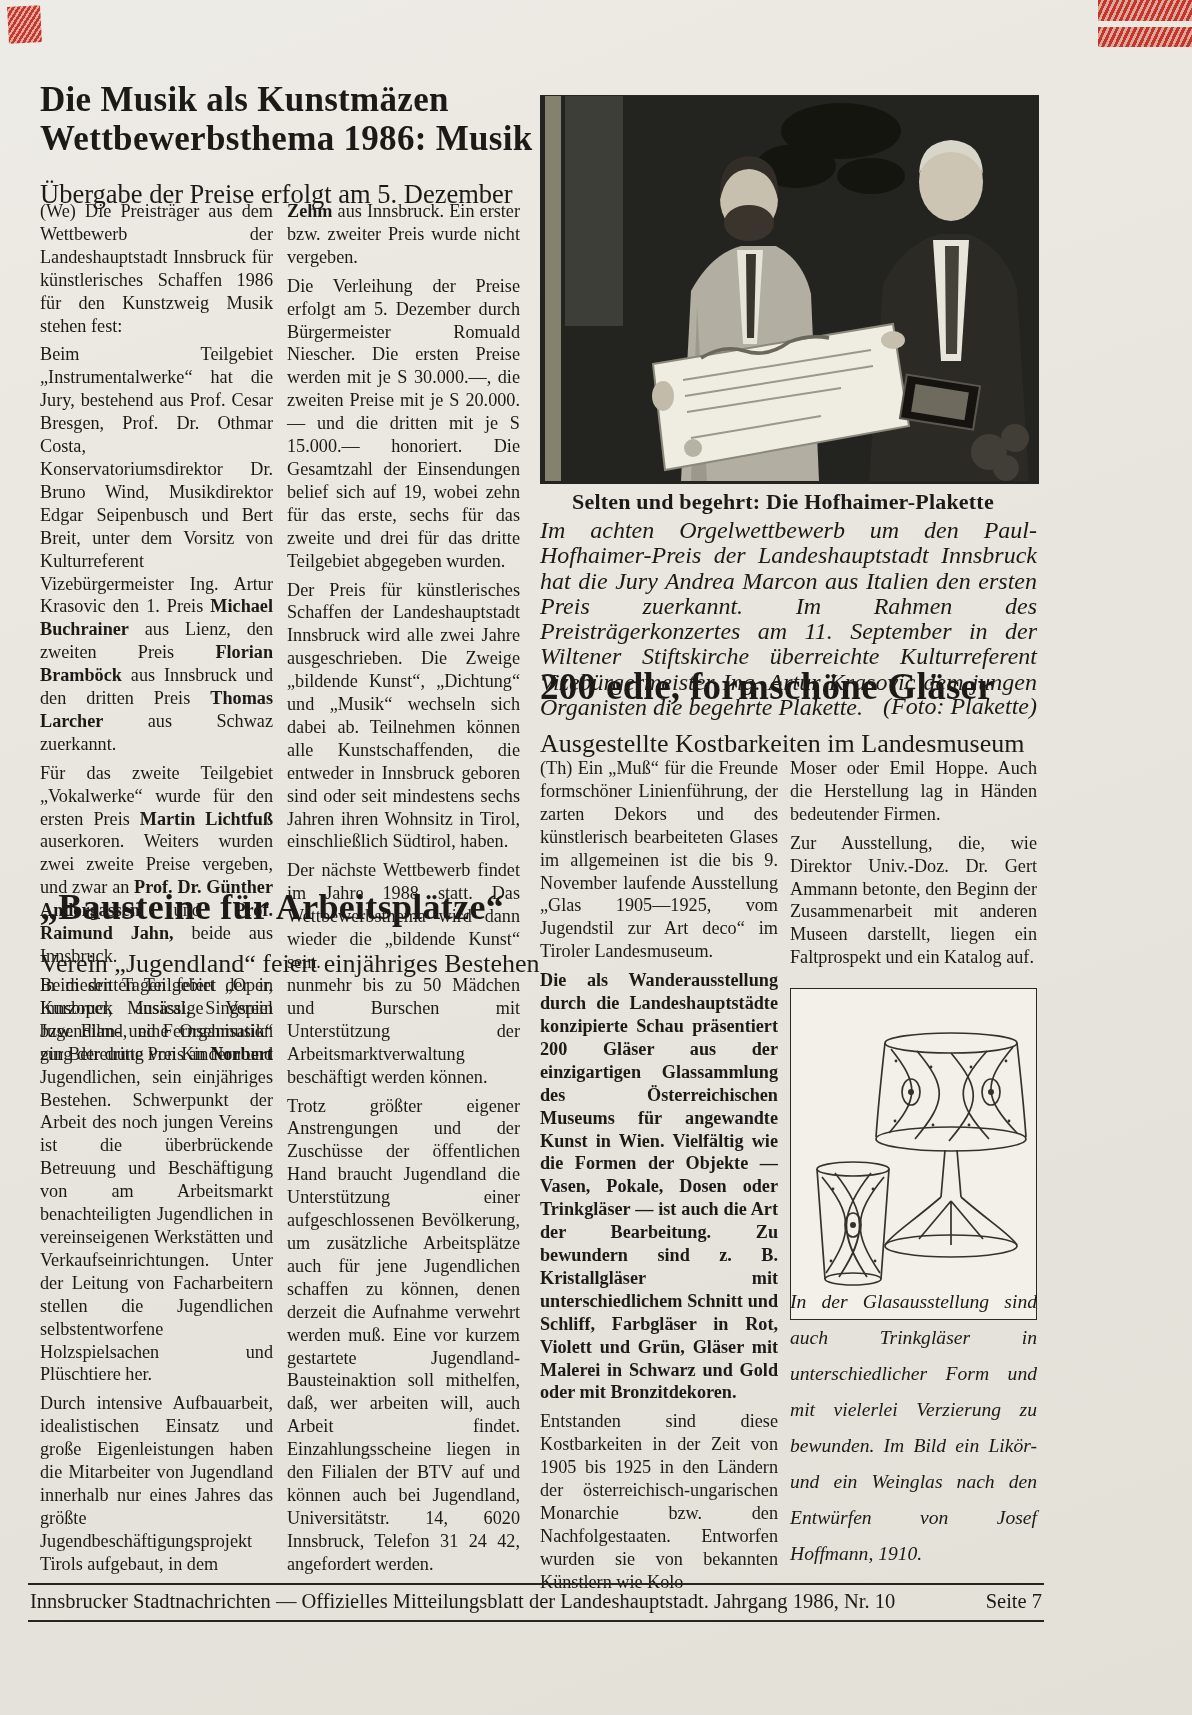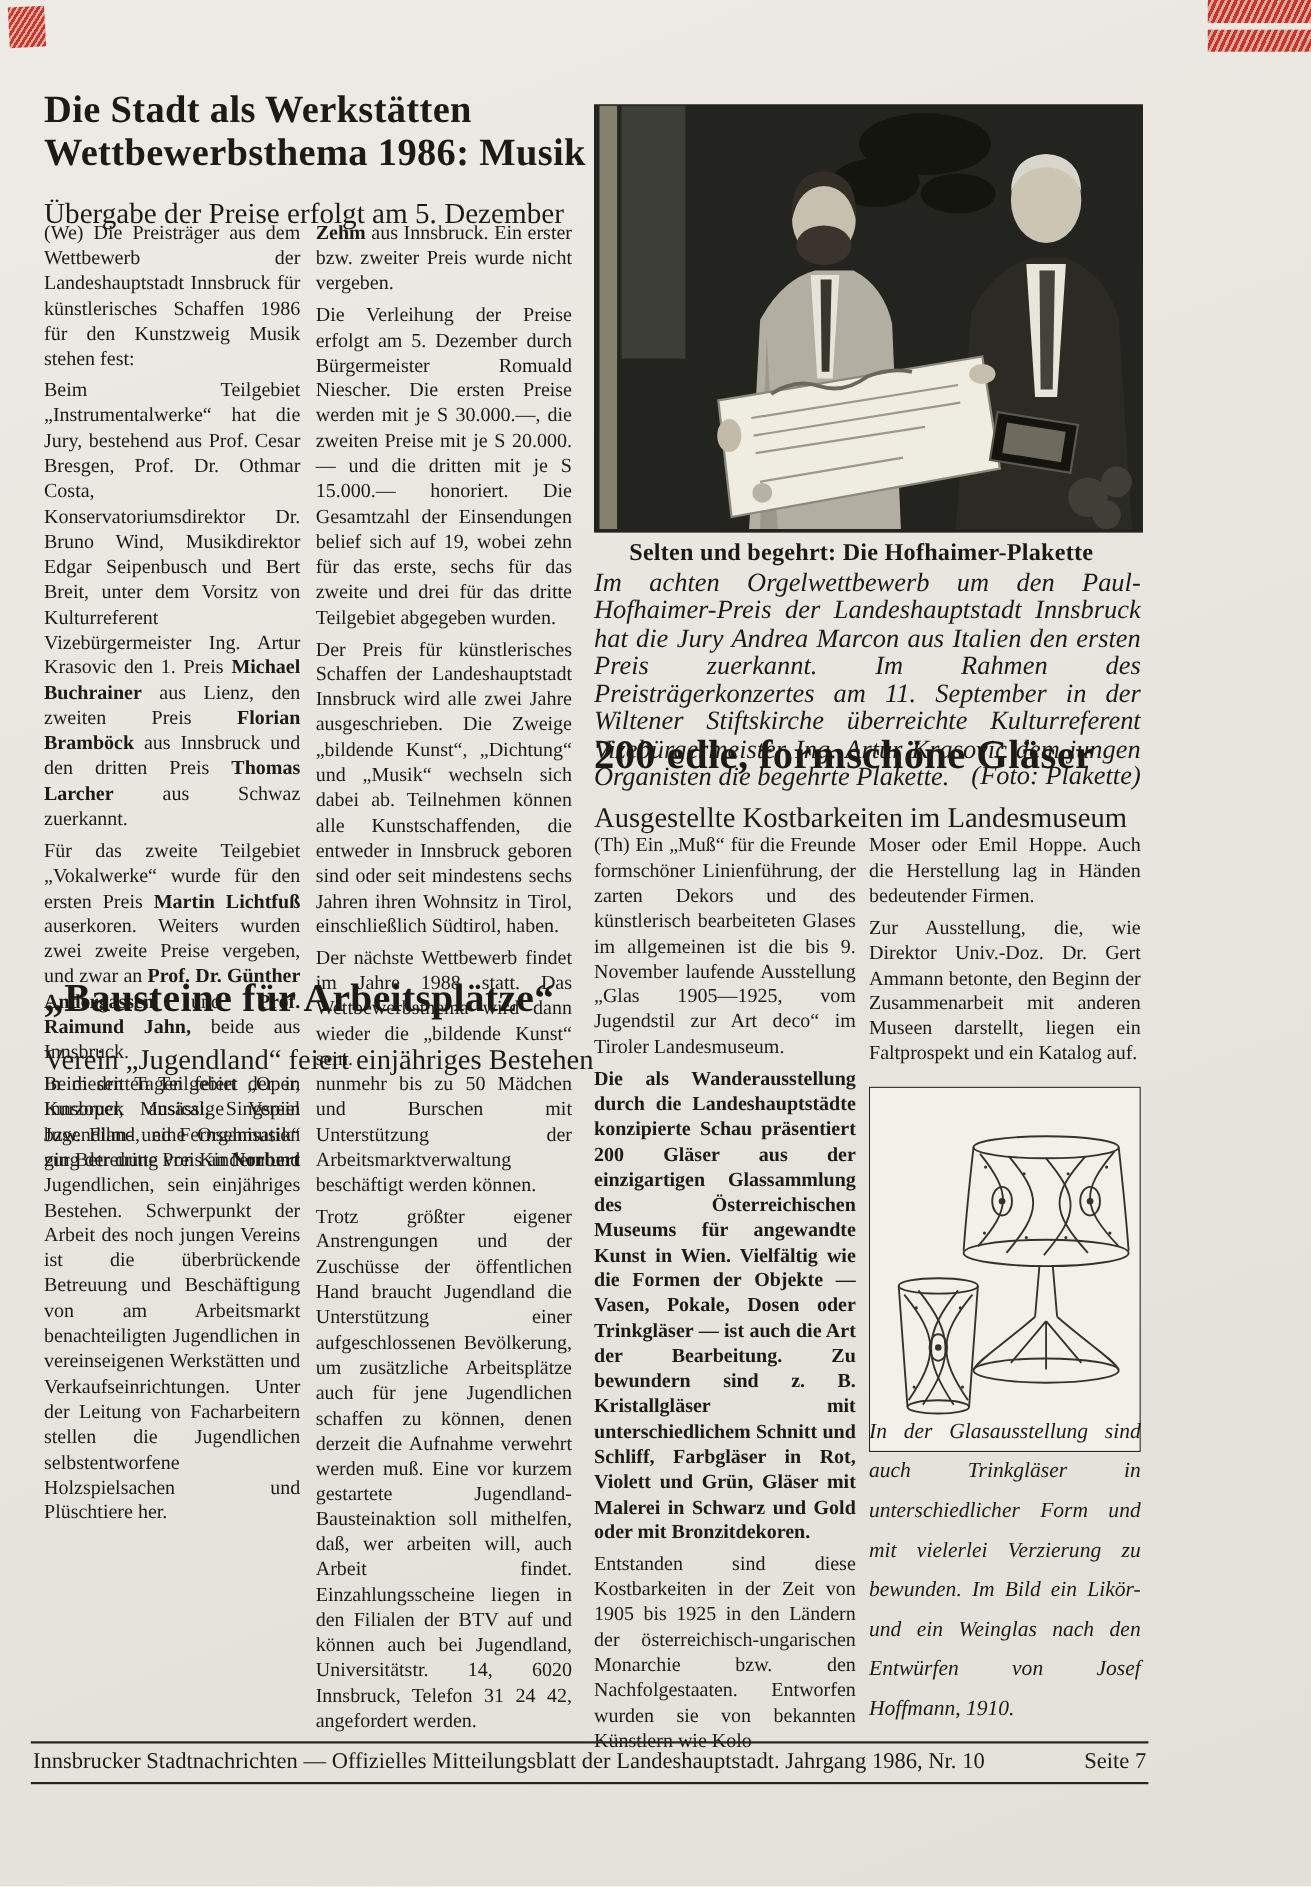--- a/index.html
+++ b/index.html
@@ -40,21 +40,21 @@
 </head>
 <body>
 
 <div class="abs reg-tl"></div>
 <div class="abs reg-tr">
   <div class="band"></div>
   <div class="band"></div>
 </div>
 
 <div class="abs" style="left:40px;top:80px;">
-  <div class="h-main">Die Stadt als Werkstätten</div>
+  <div class="h-main">Die Musik als Kunstmäzen</div>
   <div class="h-main">Wettbewerbsthema 1986: Musik</div>
   <div class="h-sub">Übergabe der Preise erfolgt am 5. Dezember</div>
 </div>
 <div class="abs col" style="left:40px;top:200px;">
     <p><span>(We) Die Preisträger aus dem Wettbewerb der Landeshauptstadt Innsbruck für künstlerisches Schaffen 1986 für den Kunstzweig Musik stehen fest:</span></p>
     <p><span>Beim Teilgebiet „Instrumentalwerke“ hat die Jury, bestehend aus Prof. Cesar Bresgen, Prof. Dr. Othmar Costa, Konservatoriumsdirektor Dr. Bruno Wind, Musikdirektor Edgar Seipenbusch und Bert Breit, unter dem Vorsitz von Kulturreferent Vizebürgermeister Ing. Artur Krasovic den 1. Preis </span><span class="b">Michael Buchrainer</span><span> aus Lienz, den zweiten Preis </span><span class="b">Florian Bramböck</span><span> aus Innsbruck und den dritten Preis </span><span class="b">Thomas Larcher</span><span> aus Schwaz zuerkannt.</span></p>
     <p><span>Für das zweite Teilgebiet „Vokalwerke“ wurde für den ersten Preis </span><span class="b">Martin Lichtfuß</span><span> auserkoren. Weiters wurden zwei zweite Preise vergeben, und zwar an </span><span class="b">Prof. Dr. Günther Andergassen</span><span> und </span><span class="b">Prof. Raimund Jahn,</span><span> beide aus Innsbruck.</span></p>
     <p><span>Beim dritten Teilgebiet „Oper, Kurzoper, Musical, Singspiel bzw. Film- und Fernsehmusik“ ging der dritte Preis an </span><span class="b">Norbert</span></p>
   </div>
 <div class="abs col" style="left:287px;top:200px;">
@@ -184,20 +184,21 @@
   </svg>
 </figure>
 <div class="abs glass-cap">In der Glasausstellung sind auch Trinkgläser in unterschiedlicher Form und mit vielerlei Verzierung zu bewunden. Im Bild ein Likör- und ein Weinglas nach den Entwürfen von Josef Hoffmann, 1910.</div>
 
 <div class="abs" style="left:40px;top:886px;">
   <div class="h-main" style="font-size:36px;line-height:42px;">„Bausteine für Arbeitsplätze“</div>
   <div class="h-sub" style="font-size:26px;">Verein „Jugendland“ feiert einjähriges Bestehen</div>
 </div>
 <div class="abs col" style="left:40px;top:974px;">
     <p><span>In diesen Tagen feiert der in Innsbruck ansässige Verein Jugendland, eine Organisation zur Betreuung von Kindern und Jugendlichen, sein einjähriges Bestehen. Schwerpunkt der Arbeit des noch jungen Vereins ist die überbrückende Betreuung und Beschäftigung von am Arbeitsmarkt benachteiligten Jugendlichen in vereinseigenen Werkstätten und Verkaufseinrichtungen. Unter der Leitung von Facharbeitern stellen die Jugendlichen selbstentworfene Holzspielsachen und Plüschtiere her.</span></p>
+    <p><span>Durch intensive Aufbauarbeit, idealistischen Einsatz und große Eigenleistungen haben die Mitarbeiter von Jugendland innerhalb nur eines Jahres das größte Jugendbeschäftigungsprojekt Tirols aufgebaut, in dem</span></p>
   </div>
 <div class="abs col" style="left:287px;top:974px;">
     <p><span>nunmehr bis zu 50 Mädchen und Burschen mit Unterstützung der Arbeitsmarktverwaltung beschäftigt werden können.</span></p>
     <p><span>Trotz größter eigener Anstrengungen und der Zuschüsse der öffentlichen Hand braucht Jugendland die Unterstützung einer aufgeschlossenen Bevölkerung, um zusätzliche Arbeitsplätze auch für jene Jugendlichen schaffen zu können, denen derzeit die Aufnahme verwehrt werden muß. Eine vor kurzem gestartete Jugendland-Bausteinaktion soll mithelfen, daß, wer arbeiten will, auch Arbeit findet. Einzahlungsscheine liegen in den Filialen der BTV auf und können auch bei Jugendland, Universitätstr. 14, 6020 Innsbruck, Telefon 31 24 42, angefordert werden.</span></p>
   </div>
 
 <div class="abs footer">
   <span>Innsbrucker Stadtnachrichten — Offizielles Mitteilungsblatt der Landeshauptstadt. Jahrgang 1986, Nr. 10</span>
   <span>Seite 7</span>
 </div>

